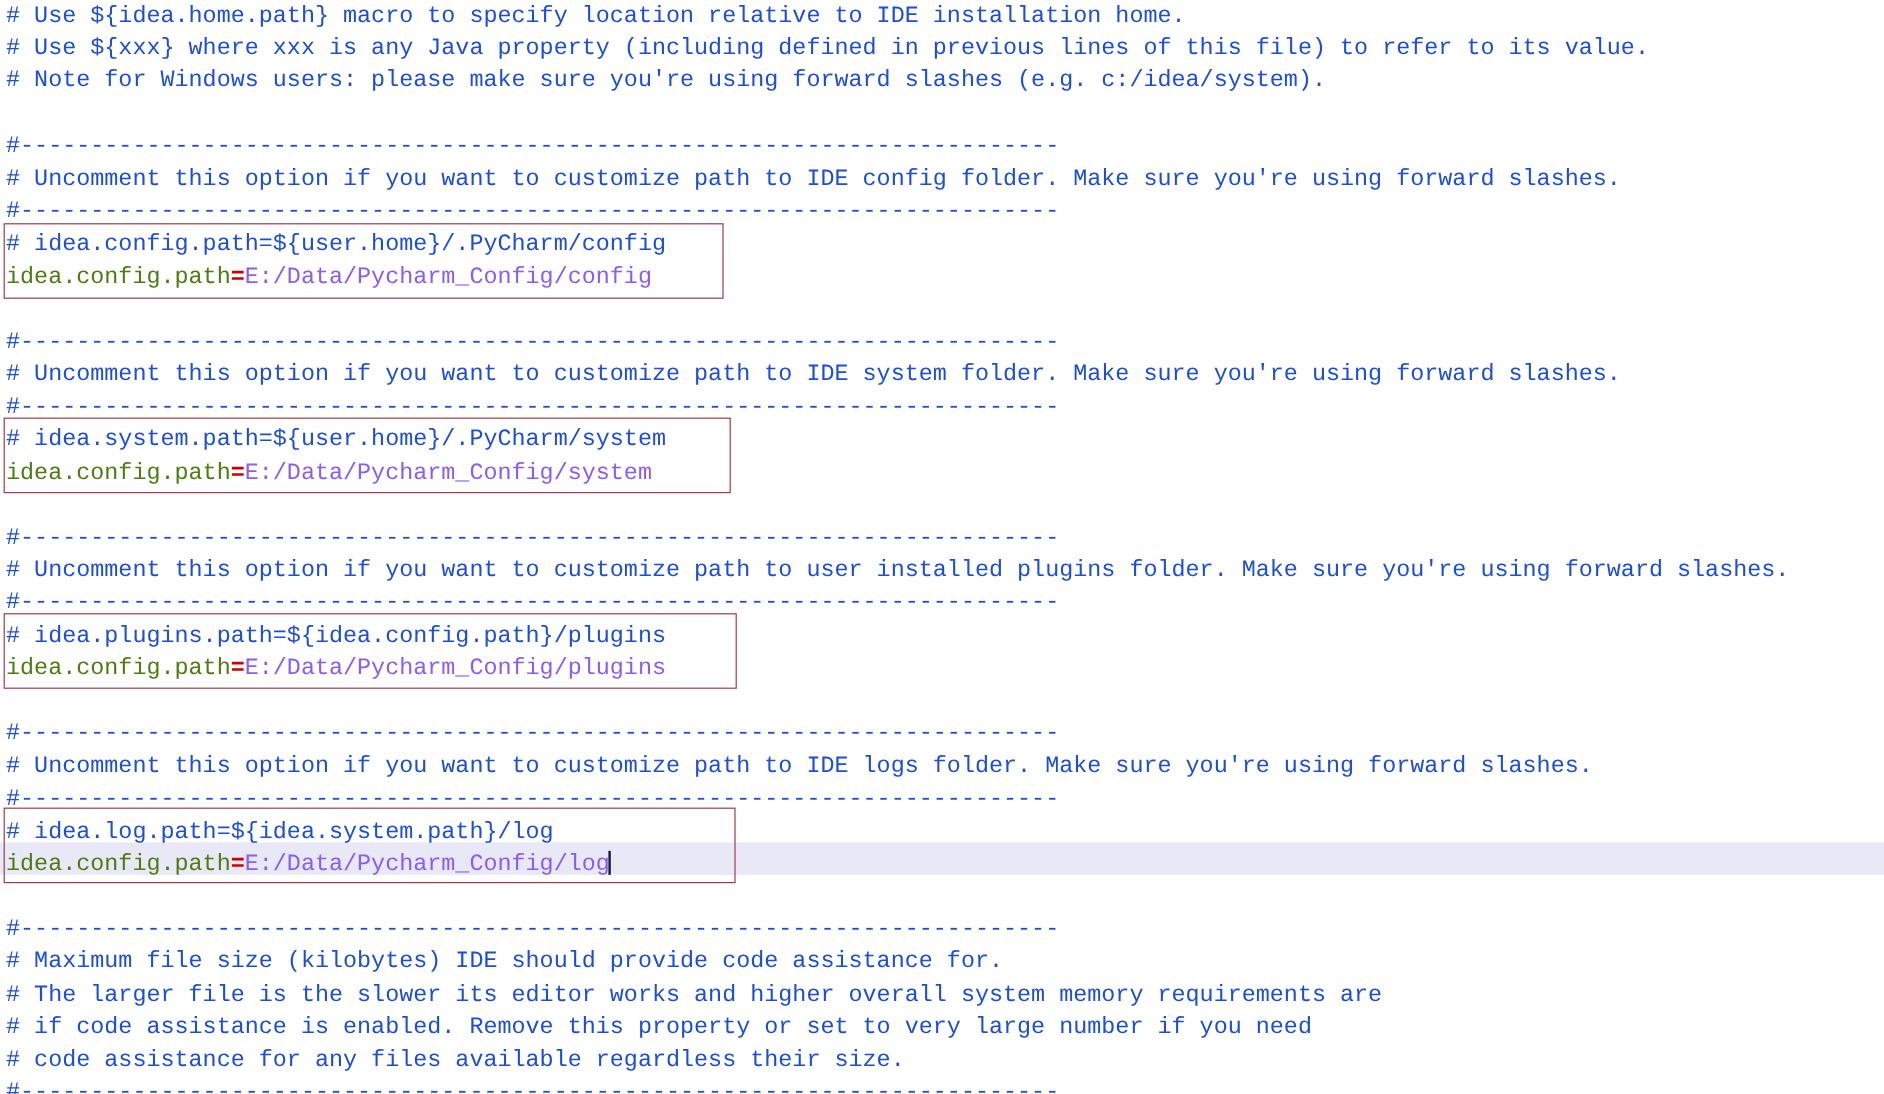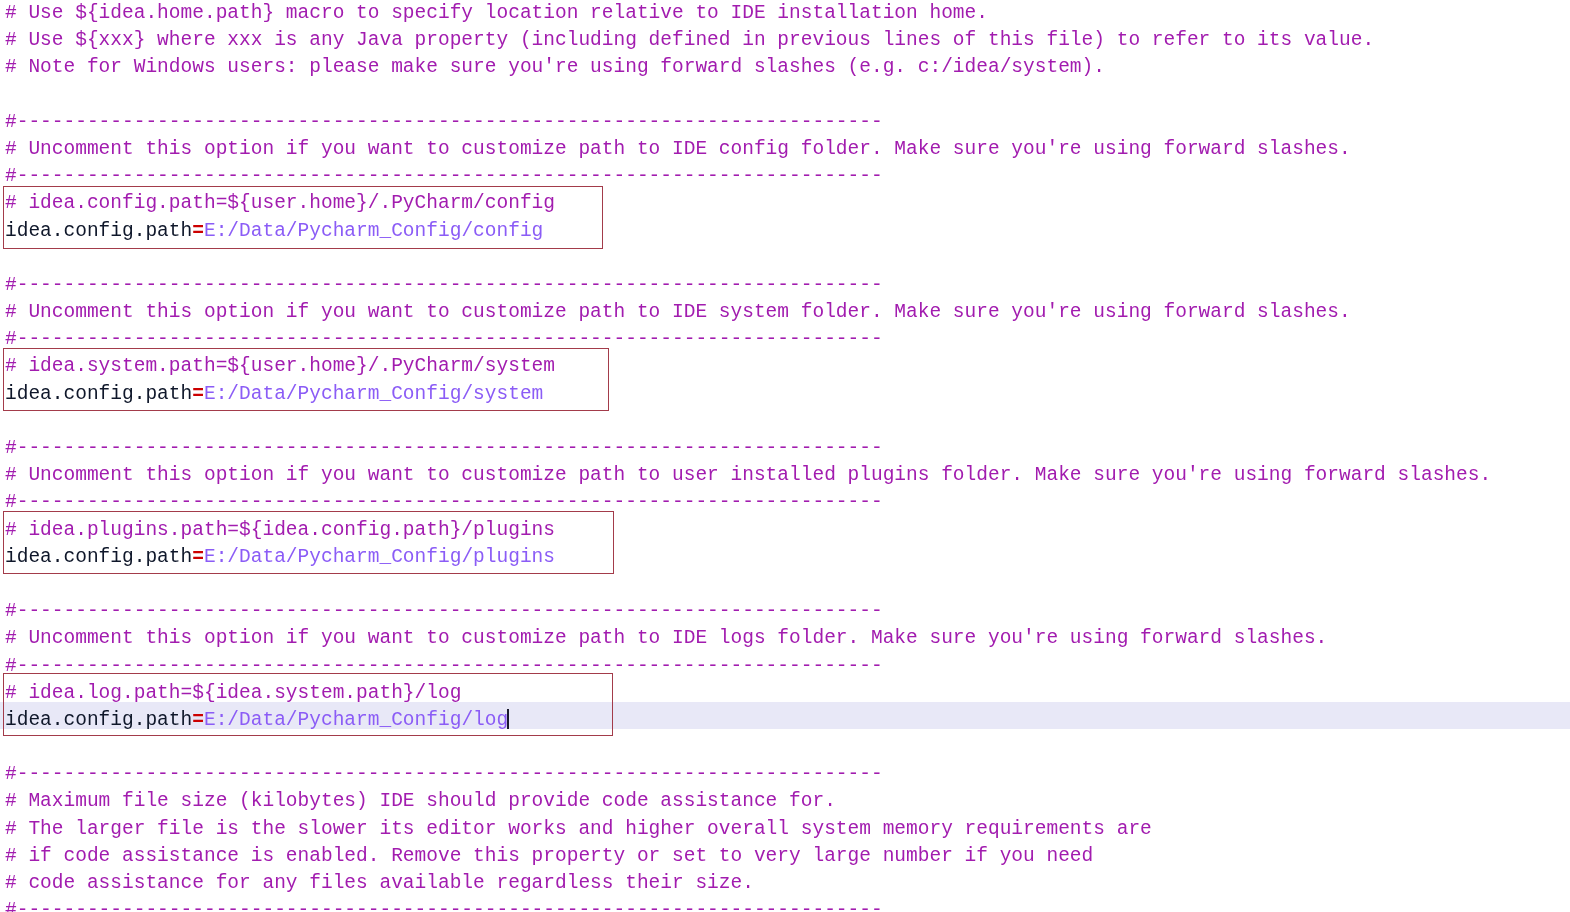--- a/index.html
+++ b/index.html
@@ -54,22 +54,22 @@
     letter-spacing: 0px;
     white-space: pre;
     color: #000000;
   }
   .code .ln {
     display: block;
     height: 27.2px;
     padding-left: 5px;
     white-space: pre;
   }
-  .cm   { color: #a21caf; }          
-  .key  { color: #0f172a; }          
+  .cm   { color: #1d4ed8; }          
+  .key  { color: #4d7c0f; }          
   .eq   { color: #cc0000; font-weight: bold; }  
   .val  { color: #8b5cf6; }          
 
   
   .caret {
     display: inline-block;
     width: 0;
     border-left: 2px solid #1a1a2e;
     height: 20px;
     vertical-align: -4px;

